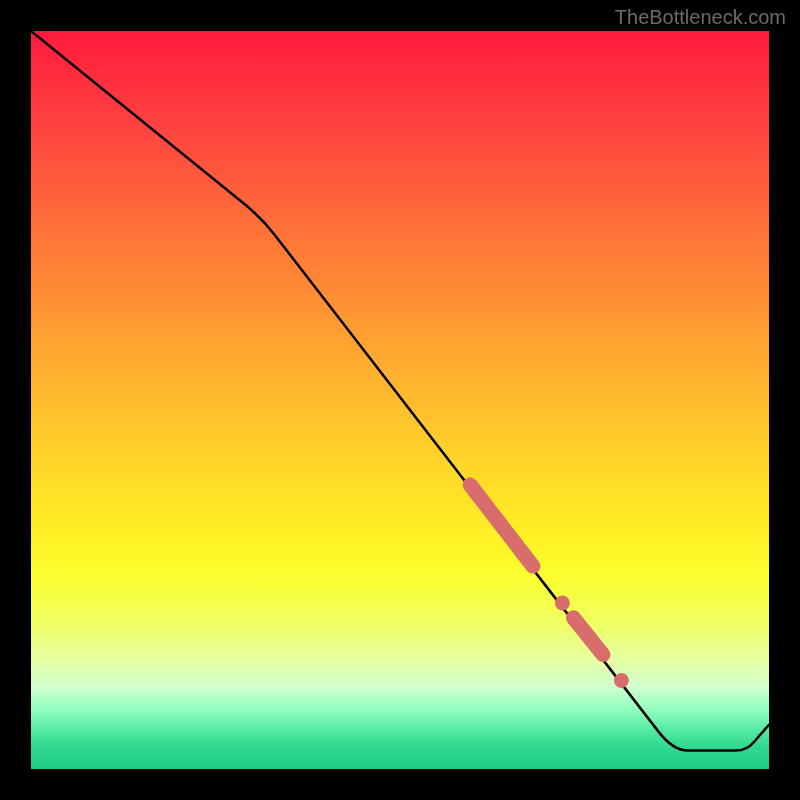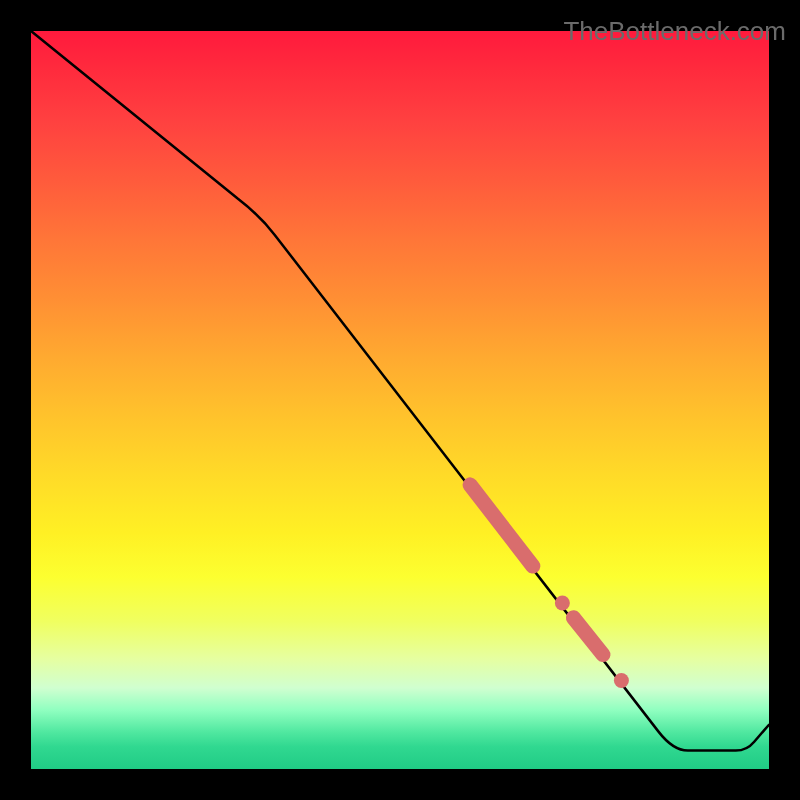--- a/index.html
+++ b/index.html
@@ -32,24 +32,24 @@
       #e6ffa0 85%,
       #d0ffd0 89%,
       #90ffc0 92%,
       #50e8a0 95%,
       #30d890 97%,
       #20cc85 100%
     );
   }
   .watermark {
     position: absolute;
-    top: 16px;
+    top: 6px;
     right: 14px;
     font-family: Arial, Helvetica, sans-serif;
-    font-size: 26px;
+    font-size: 20px;
     font-weight: 500;
     color: #6b6b6b;
     z-index: 10;
   }
   svg.curve {
     position: absolute;
     left: 0;
     top: 0;
     width: 800px;
     height: 800px;

